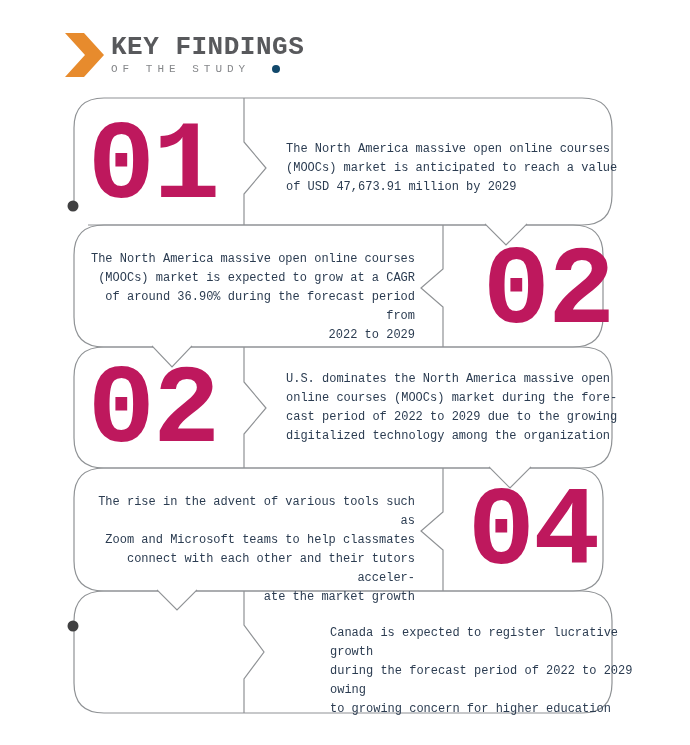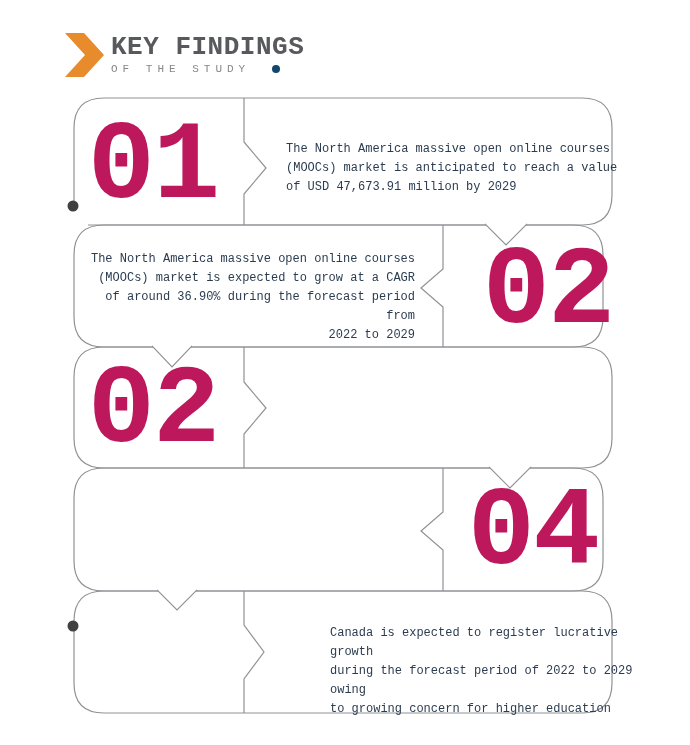--- a/index.html
+++ b/index.html
@@ -100,17 +100,25 @@
   <div class="ghost-num n3">02</div>
   <div class="ghost-num n4">04</div>
 
   <div class="finding-text t-left t1">The North America massive open online courses
 (MOOCs) market is anticipated to reach a value
 of USD 47,673.91 million by 2029</div>
   <div class="finding-text t-right t2">The North America massive open online courses
 (MOOCs) market is expected to grow at a CAGR
 of around 36.90% during the forecast period from
 2022 to 2029</div>
+  <div class="finding-text t-left t3">U.S. dominates the North America massive open
+online courses (MOOCs) market during the fore-
+cast period of 2022 to 2029 due to the growing
+digitalized technology among the organization</div>
+  <div class="finding-text t-right t4">The rise in the advent of various tools such as
+Zoom and Microsoft teams to help classmates
+connect with each other and their tutors acceler-
+ate the market growth</div>
   <div class="finding-text t-left t5">Canada is expected to register lucrative growth
 during the forecast period of 2022 to 2029 owing
 to growing concern for higher education</div>
 
 </div>
 
 </body></html>

